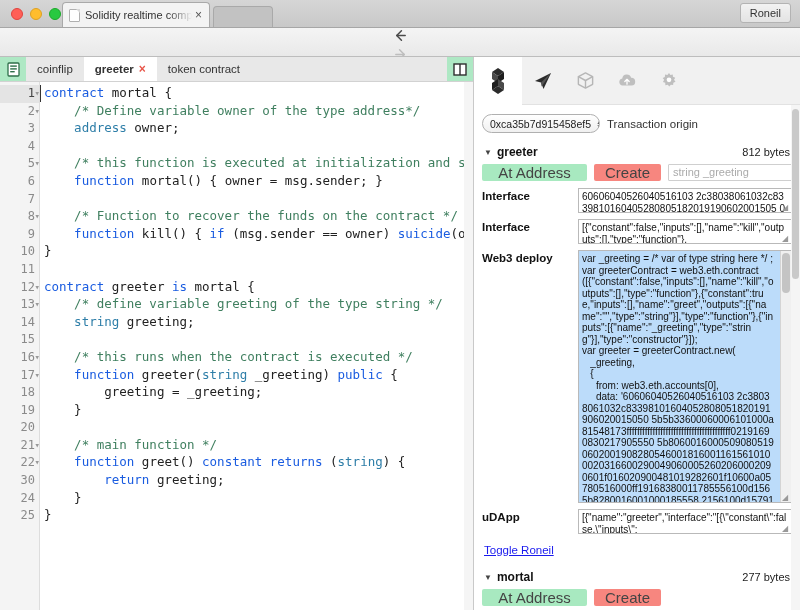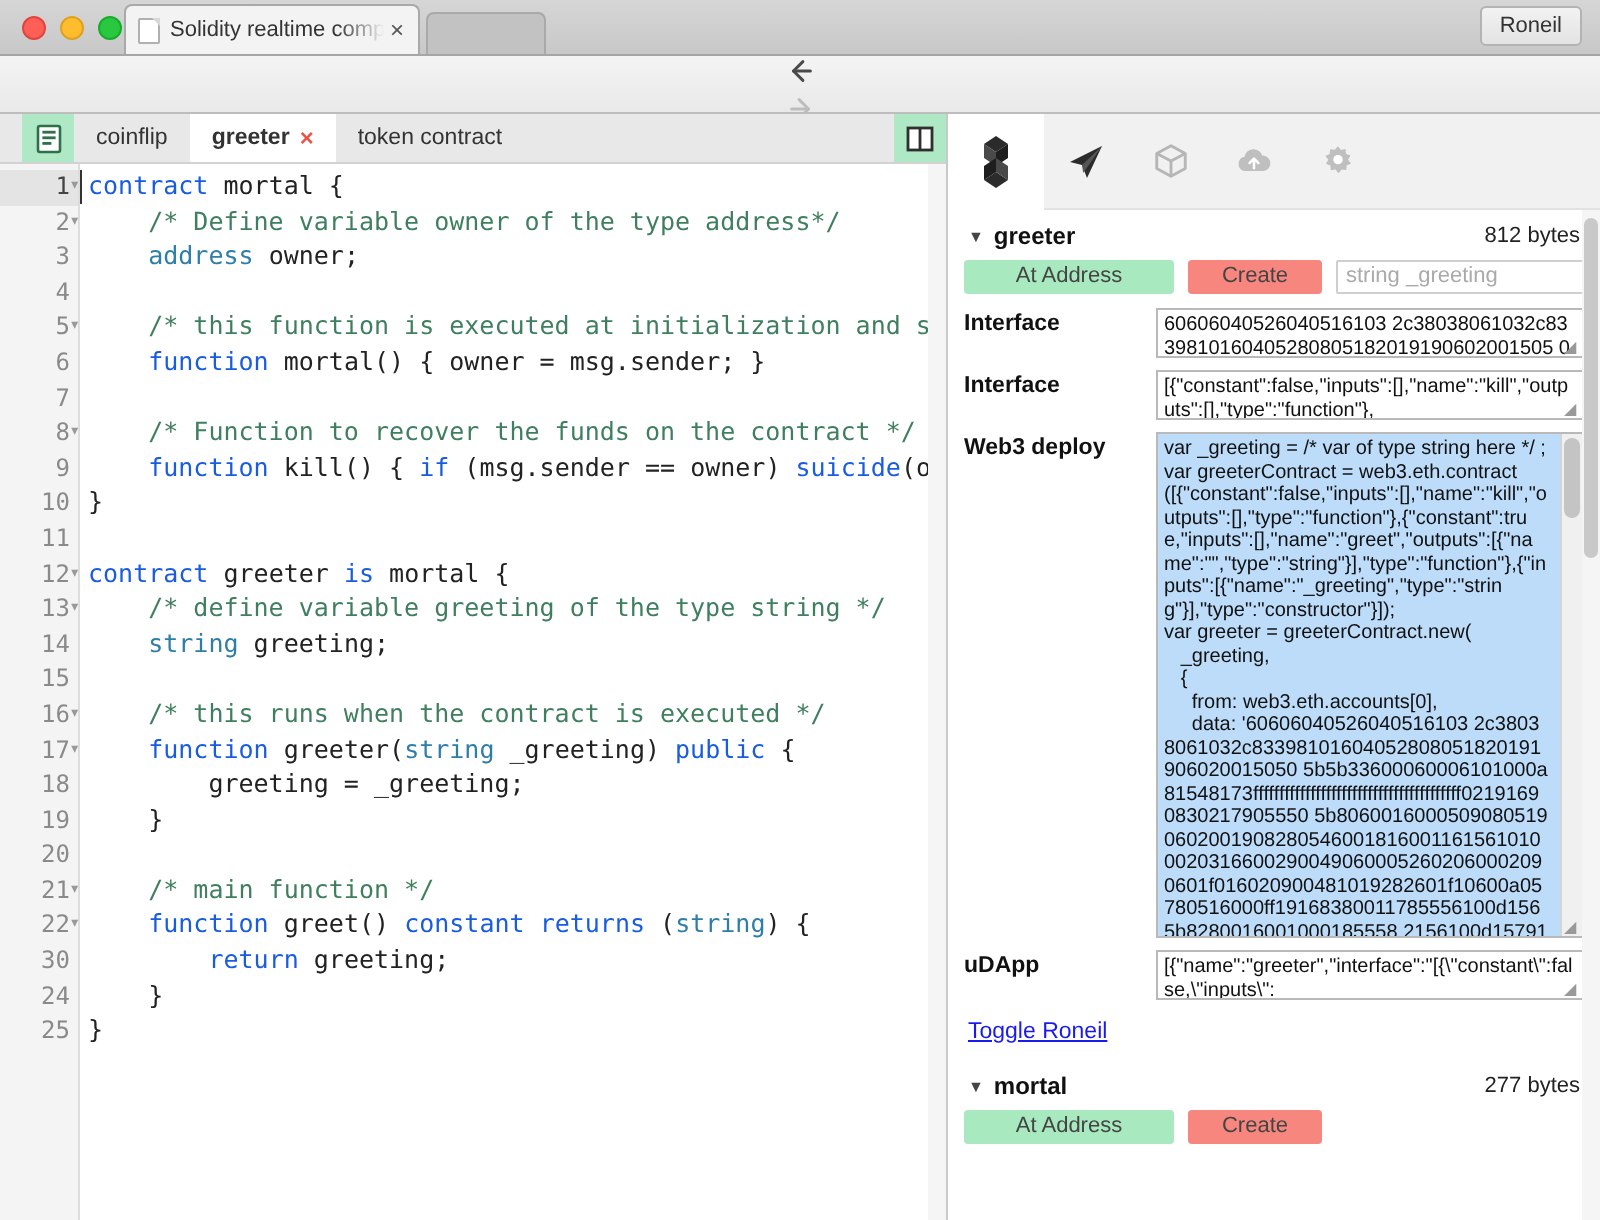--- a/index.html
+++ b/index.html
@@ -107,21 +107,20 @@
 
   
   .page { display: flex; height: 553px; }
 
   
   .editor-pane { width: 474px; flex: 0 0 474px; border-right: 1px solid #c9c9c9; background:#fff; position: relative; }
   .editor-tabbar {
     height: 25px; background: #e8e8e8;
     display: flex; align-items: stretch;
     border-bottom: 1px solid #d2d2d2;
-    padding-left: 11px;
   }
   .icon-btn-green {
     width: 26px; background: #aee8c4;
     display: flex; align-items: center; justify-content: center;
   }
   .etab {
     display: flex; align-items: center; gap: 5px;
     padding: 0 11px; font-size: 11.5px; color: #333;
     background: #e8e8e8;
   }
@@ -186,21 +185,21 @@
   .sec-head {
     display: flex; align-items: center; justify-content: space-between;
     padding: 6px 2px 5px 2px;
   }
   .sec-title { font-size: 12px; font-weight: bold; color: #111; display:flex; align-items:center; gap:5px;}
   .caret { font-size: 8px; color: #444; }
   .sec-size { font-size: 11px; color: #222; }
 
   .btn-row { display: flex; align-items: center; gap: 7px; padding-bottom: 7px; }
   .btn {
-    font-size: 11px; color: #444; text-align: center;
+    font-size: 15px; color: #444; text-align: center;
     border-radius: 2px; height: 17px; line-height: 17px;
   }
   .btn-green { background: #a8e9c0; width: 105px; }
   .btn-red { background: #f7867f; width: 67px; }
   .param-input {
     flex: 1 1 auto; height: 17px; border: 1px solid #cfcfcf;
     font-size: 11px; color: #aaa; padding: 0 4px; background:#fff;
     border-radius: 1px; line-height: 15px;
   }
 
@@ -400,20 +399,30 @@
             </svg>
         </div>
         <div class="sol-ico dim">
           <svg width="18" height="18" viewBox="0 0 20 20">
               <path d="M10 1.2 L11.6 3.3 L14.2 2.8 L14.4 5.4 L16.9 6.4 L15.6 8.7 L17.2 10.8 L14.8 11.9 L14.6 14.5 L12 14.2 L10.3 16.2 L8.6 14.2 L6 14.6 L5.8 12 L3.3 11 L4.6 8.7 L3 6.6 L5.4 5.5 L5.6 2.9 L8.2 3.2 Z" fill="#bfbfbf"></path>
               <circle cx="10" cy="8.7" r="2.6" fill="#fff"></circle>
             </svg>
         </div>
       </div>
 
+      <div class="origin-row">
+        <div class="select-box">
+          <span>0xca35b7d915458ef5</span>
+          <span class="spinner">
+              <span>▲</span>
+              <span>▼</span>
+            </span>
+        </div>
+        <div class="origin-label">Transaction origin</div>
+      </div>
 
       <div class="section">
 
         <div>
           <div class="sec-head">
             <div class="sec-title">
               <span class="caret">▼</span>
               <span>greeter</span>
             </div>
             <div class="sec-size">812 bytes</div>

